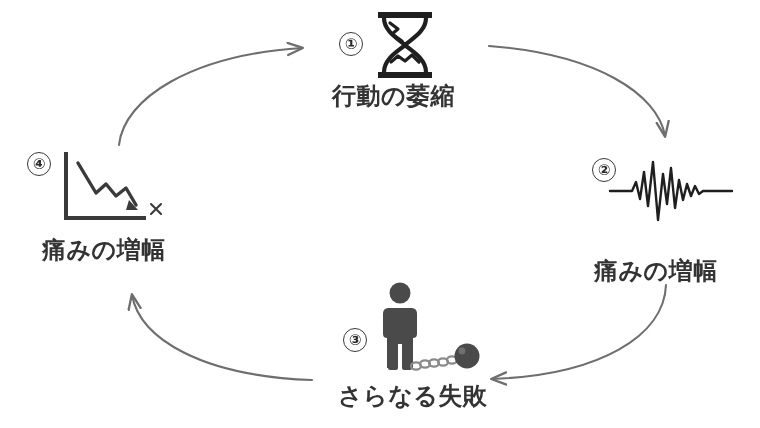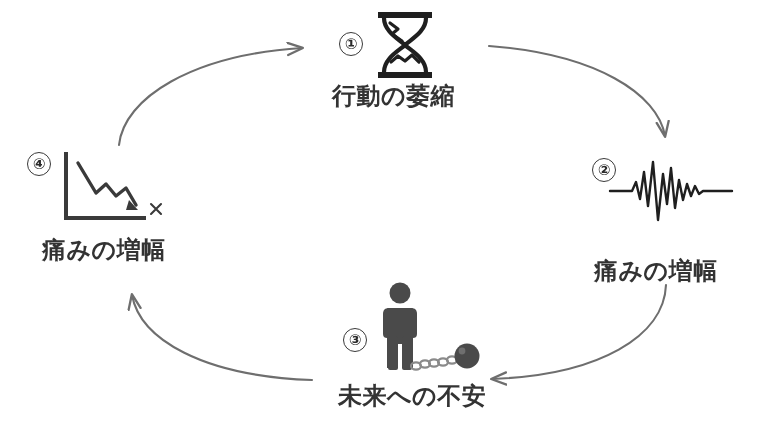--- a/index.html
+++ b/index.html
@@ -145,21 +145,21 @@
         <ellipse cx="57" cy="82" rx="5" ry="3.6" fill="none" stroke="#8a8a8a" stroke-width="2.2"></ellipse>
         <ellipse cx="66" cy="81" rx="5" ry="3.6" fill="none" stroke="#8a8a8a" stroke-width="2.2"></ellipse>
         <ellipse cx="75" cy="80" rx="5" ry="3.6" fill="none" stroke="#8a8a8a" stroke-width="2.2"></ellipse>
         <ellipse cx="84" cy="78" rx="5" ry="3.6" fill="none" stroke="#8a8a8a" stroke-width="2.2"></ellipse>
 
         <circle cx="99" cy="74" r="12.5" fill="#4a4a4a"></circle>
         <circle cx="94" cy="69" r="3.4" fill="#6f6f6f"></circle>
       </svg>
     </div>
 
-    <div class="node-label" id="node3-label">未来への不安</div>
+    <div class="node-label" id="node3-label">さらなる失敗</div>
   </div>
 
   <div class="node">
     <div class="step-badge" id="badge4">④</div>
 
     <div class="icon-box" id="icon4">
       <svg viewBox="0 0 110 80" width="110" height="80">
 
         <path d="M6,4 L6,68 L84,68" fill="none" stroke="#3a3a3a" stroke-width="4" stroke-linecap="square" stroke-linejoin="miter"></path>
 

